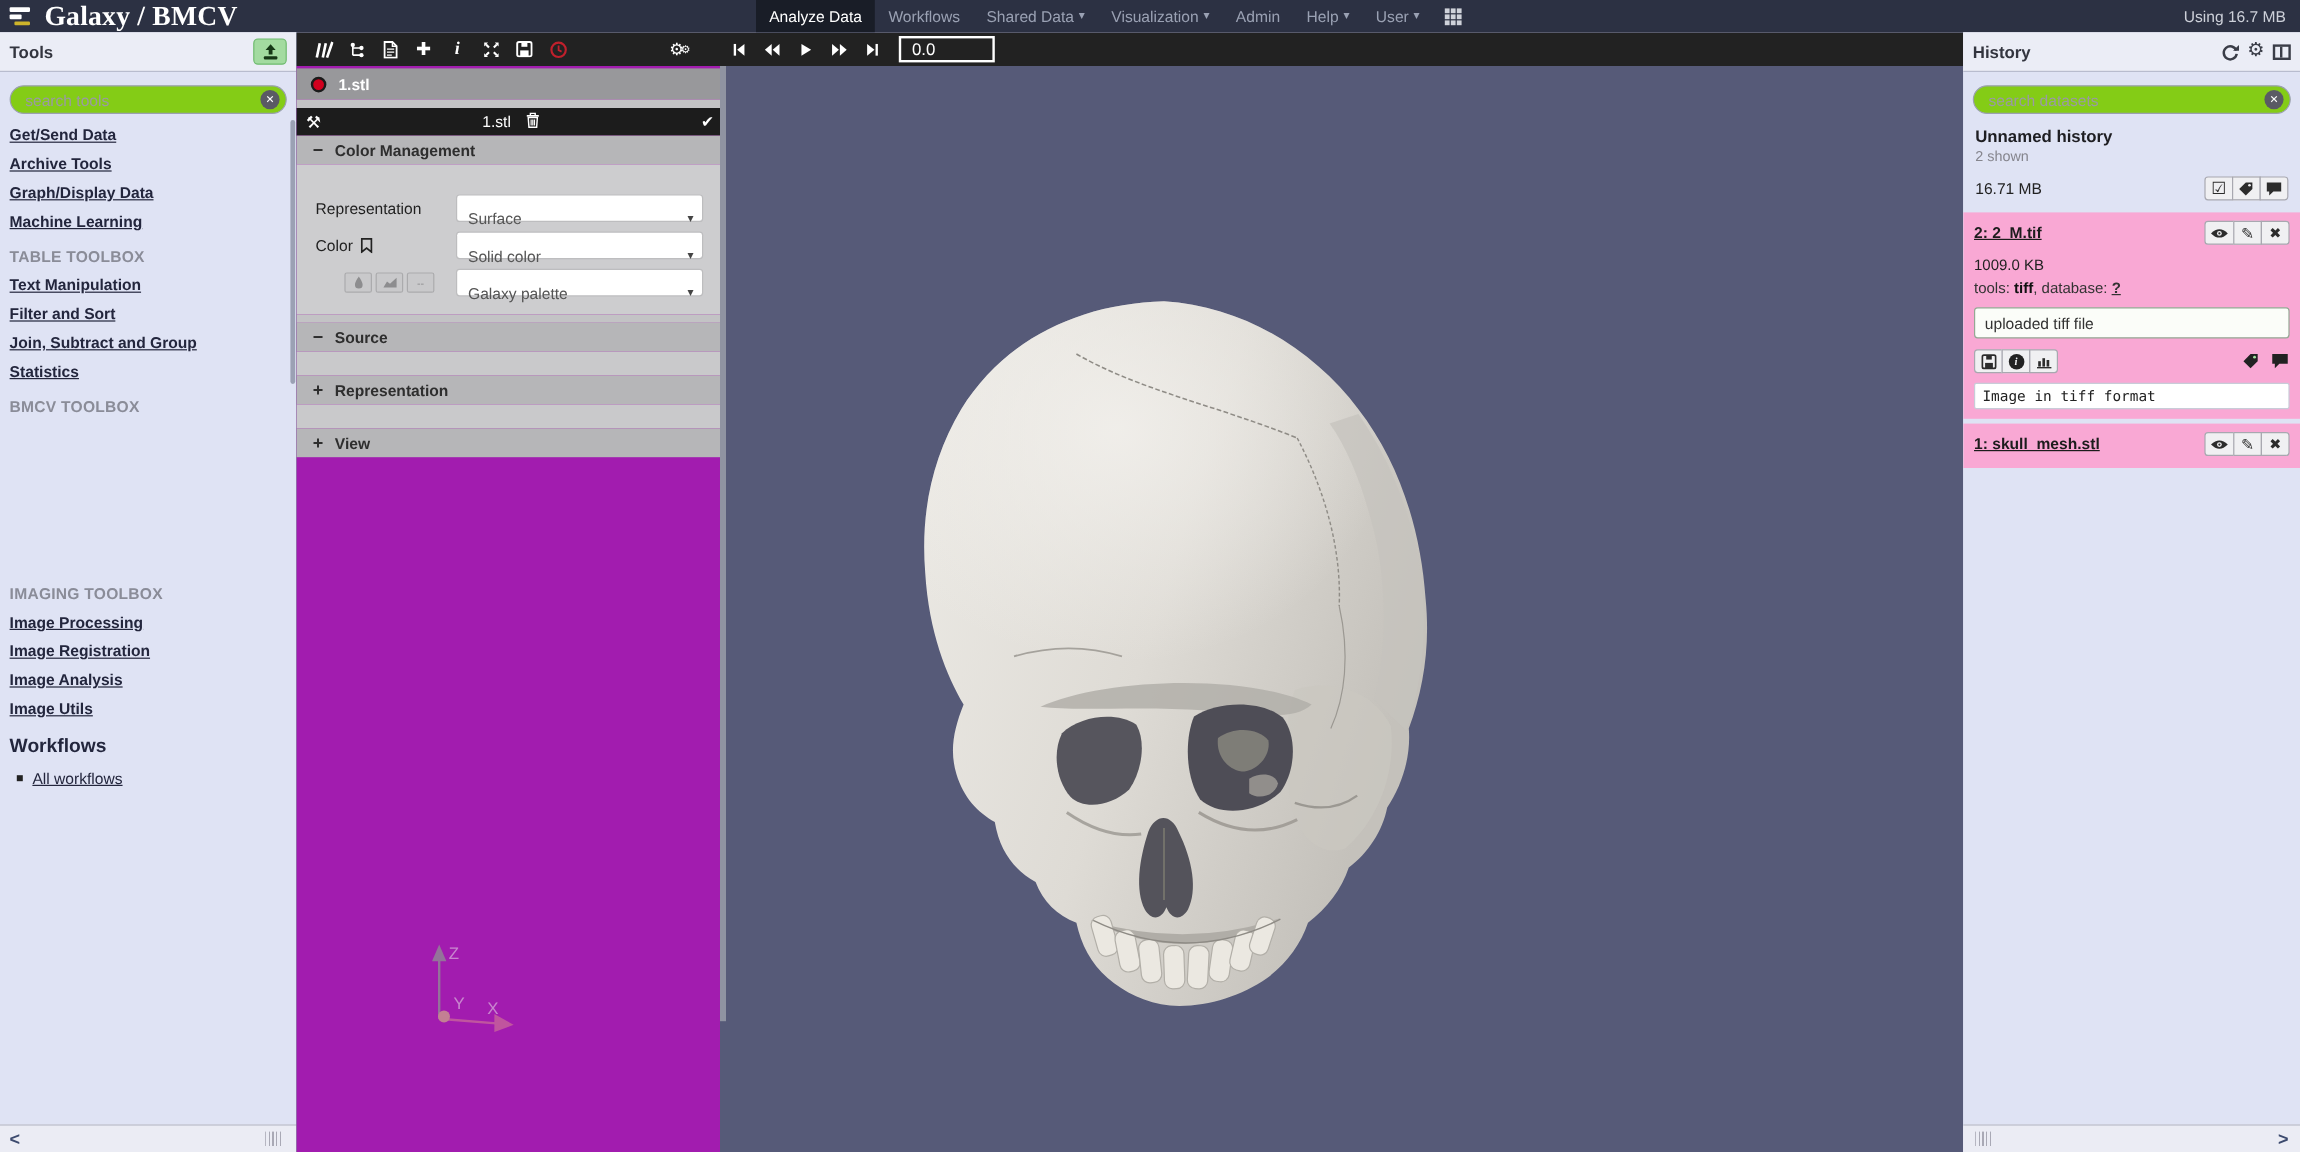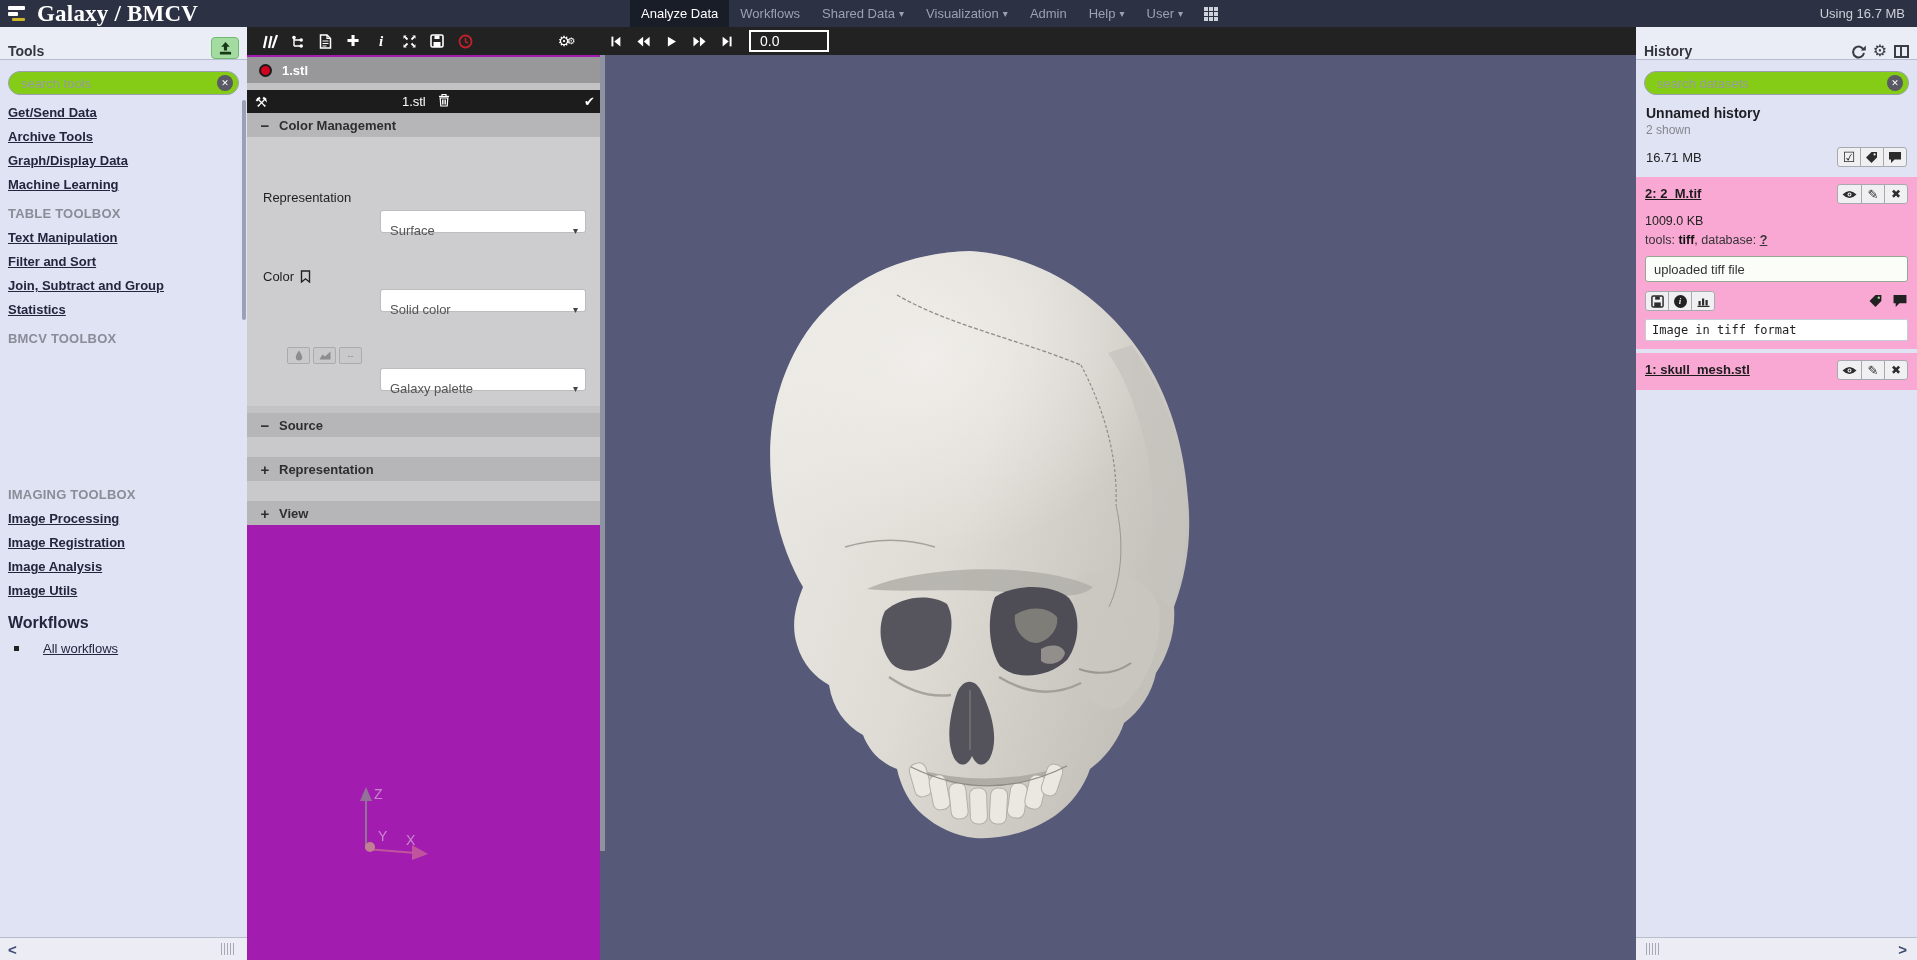--- a/index.html
+++ b/index.html
@@ -18,42 +18,42 @@
   .mh-item { display:flex; align-items:center; gap:4px; padding:0 11px; color:#9aa1b3; font-size:13px; cursor:pointer; white-space:nowrap; }
   .mh-item.active { background:#191d27; color:#fff; }
   .mh-caret { font-size:10px; line-height:1; }
   .grid-icon { display:grid; grid-template-columns:repeat(3,4px); grid-template-rows:repeat(3,4px); gap:1px; margin-left:10px; align-self:center; cursor:pointer;}
   .grid-icon span { background:#cfd2da; width:4px; height:4px; }
   .mh-usage { position:absolute; right:12px; top:0; height:27px; display:flex; align-items:center; color:#cdd0d9; font-size:13px; }
 
   
   .main { display:flex; height:933px; }
   .side-panel { width:247px; display:flex; flex-direction:column; background:#dfe3f4; flex:none; position:relative; }
-  .panel-header { height:33px; background:#ebedf6; border-bottom:1px solid #b8bcce; display:flex; align-items:flex-end; justify-content:space-between; padding:0 8px; flex:none; }
+  .panel-header { height:33px; background:#ebedf6; border-bottom:1px solid #b8bcce; display:flex; align-items:center; justify-content:space-between; padding:0 8px; flex:none; }
   .panel-title { font-weight:bold; color:#33353f; font-size:14px; }
   .panel-body { flex:1; overflow:hidden; position:relative; padding:0 0 0 0; }
   .panel-footer { height:23px; background:#ebecf4; border-top:1px solid #b9bcc9; display:flex; align-items:center; flex:none; position:relative; }
   .chev { font-weight:bold; color:#3c4a6e; font-size:15px; padding:0 8px; cursor:pointer; line-height:1; }
   .grip { width:14px; height:12px; background:repeating-linear-gradient(90deg,#a9a9b5 0 1px,transparent 1px 3px); cursor:pointer; }
   .footer-left-grip { position:absolute; right:12px; }
   .footer-right-grip { position:absolute; left:10px; }
   .footer-right-chev { position:absolute; right:2px; }
 
   .upload-btn { width:28px; height:22px; background:#a3dba0; border:1px solid #6fbb6f; border-radius:4px; display:flex; align-items:center; justify-content:center; cursor:pointer; }
 
   .search-wrap { margin:11px 8px 10px 8px; position:relative; }
   .search-input { width:100%; height:24px; border:1px solid #9aa0ae; border-radius:12px; padding:0 26px 0 12px; font-size:13px; color:#333; background:#84cc16; outline:none; font-family:"Liberation Sans",sans-serif;}
   .search-input::placeholder { color:#9a9aa2; }
   .clear-btn { position:absolute; right:6px; top:4px; width:16px; height:16px; border-radius:50%; background:#5a5a64; color:#fff; font-size:9px; display:flex; align-items:center; justify-content:center; cursor:pointer; }
 
   .tool-link { display:block; margin:0 8px 9px 8px; color:#23263d; font-weight:bold; text-decoration:underline; font-size:13px; cursor:pointer; }
   .tool-sec { margin:14px 8px 9px 8px; color:#8a8c98; font-weight:bold; font-size:13px; letter-spacing:.2px; }
   .gap-bmcv { height:118px; }
   .wf-head { margin:16px 8px 9px 8px; font-weight:bold; color:#23263d; font-size:16px; }
-  .wf-item { display:flex; align-items:center; gap:24px; margin:0 8px 0 14px; color:#23263d; font-size:13px; }
+  .wf-item { display:flex; align-items:center; gap:8px; margin:0 8px 0 14px; color:#23263d; font-size:13px; }
   .wf-item .lbl { text-decoration:underline; cursor:pointer; }
   .sq-bullet { width:5px; height:5px; background:#222; display:inline-block; }
   .v-scroll-left { position:absolute; right:1px; top:40px; width:4px; height:220px; background:#9ba1b4; border-radius:2px; }
 
   
   .middle { flex:1; position:relative; background:#565a78; overflow:hidden; }
   .viz-toolbar { position:absolute; left:0; top:0; right:0; height:28px; background:#222; display:flex; align-items:center; color:#fff; }
   .vt-icon { width:28px; height:28px; display:flex; align-items:center; justify-content:center; cursor:pointer; color:#fff; }
   .vt-icon svg { display:block; }
   .vt-info-i { font-family:"Liberation Serif",serif; font-style:italic; font-weight:bold; font-size:15px; }
@@ -73,21 +73,21 @@
   .cfg-gap { height:7px; background:#c3c3c5; }
   .cfg-row-black { height:23px; background:#1c1c1c; color:#fff; display:flex; align-items:center; padding:0 10px 0 8px; }
   .cfg-row-black .sp { flex:1; }
   .cfg-row-black .nm { font-size:13px; }
   .trash { margin-left:12px; cursor:pointer; }
   .cfg-sec { height:24px; background:#b6b6b8; display:flex; align-items:center; gap:8px; padding:0 12px; color:#2e2e2e; font-weight:bold; cursor:pointer; }
   .cfg-sec .exp { font-weight:bold; font-size:15px; width:12px; text-align:center; }
   .cfg-form { background:#cdcdcf; padding:14px 14px 16px 16px; }
   .cfg-line { display:flex; align-items:center; margin-bottom:10px; }
   .cfg-label { width:118px; color:#1f1f1f; display:flex; align-items:center; gap:6px; }
-  .select { width:204px; height:21px; background:#fff; border-radius:2px; display:flex; align-items:center; justify-content:space-between; padding:17px 7px 0 9px; color:#555; cursor:pointer; box-shadow:0 0 0 1px #bdbdbf;margin-top:48px; }
+  .select { width:204px; height:21px; background:#fff; border-radius:2px; display:flex; align-items:center; justify-content:space-between; padding:17px 7px 0 9px; color:#555; cursor:pointer; box-shadow:0 0 0 1px #bdbdbf; }
   .select .car { color:#444; font-size:10px; }
   .mini-btns { display:flex; gap:3px; margin-left:24px; width:94px; }
   .mini-btn { width:23px; height:17px; background:#c9c9cb; border:1px solid #ababad; border-radius:2px; display:flex; align-items:center; justify-content:center; color:#8d8d8f; font-size:9px; cursor:pointer; }
   .cfg-sub { height:20px; background:#c9c9cb; }
 
   
   .axis { position:absolute; left:107px; top:730px; opacity:.5; }
 
   
   .skull { position:absolute; left:502px; top:218px; }

